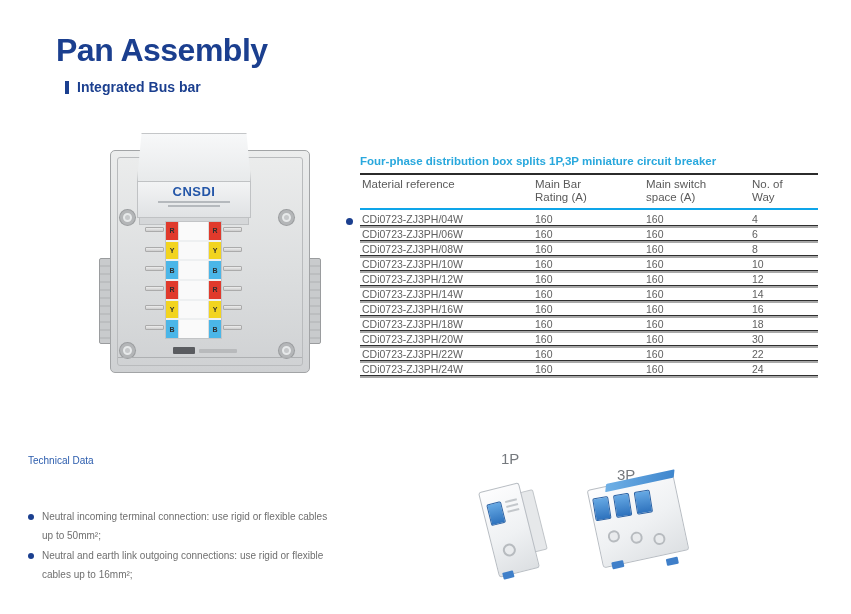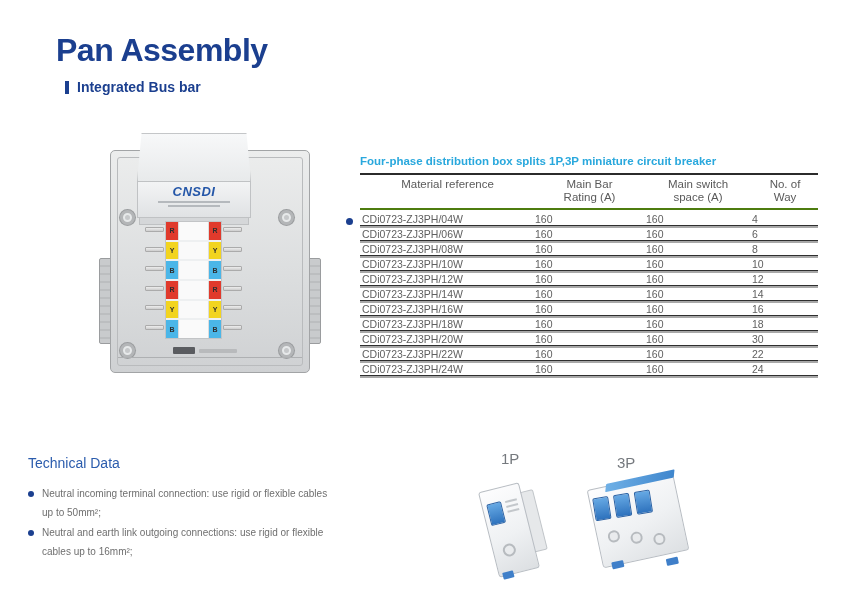--- a/index.html
+++ b/index.html
@@ -52,21 +52,21 @@
   .cover { position:absolute; left:42px; top:3px; width:114px; }
   .cover-top {
     height:48px; background:linear-gradient(180deg,#f7f8f9,#e8eaeb);
     border:1px solid #c4c6c8; border-bottom:none; border-radius:4px 4px 0 0;
     clip-path:polygon(4% 0,96% 0,100% 100%,0 100%);
   }
   .cover-front {
     height:37px; background:linear-gradient(180deg,#f3f4f5,#e0e2e4);
     border:1px solid #c0c2c4; text-align:center; padding-top:3px;
   }
-  .brand { font-size:13px; font-weight:bold; font-style:italic; color:#2456a8; letter-spacing:0.5px; line-height:14px; }
+  .brand { font-size:13px; font-weight:bold; color:#2456a8; letter-spacing:0.5px; line-height:14px; }
   .tiny-line { height:2px; background:#b5b9bd; margin:2px auto 0; }
   .tl1 { width:72px; } .tl2 { width:52px; }
   .cover-lip { height:7px; background:#d5d7d9; border:1px solid #bfc1c3; border-top:none; margin:0 2px; }
   .strip {
     position:absolute; left:70px; top:91px; width:57px; height:118px;
     background:#f7f7f7; border:1px solid #c2c4c6; display:flex; flex-direction:column;
   }
   .ph-row { flex:1; display:flex; border-bottom:2px solid #eef0f1; }
   .ph-row:last-child { border-bottom:none; }
   .ph-cell {
@@ -82,45 +82,45 @@
   .plate-mark {
     position:absolute; left:62px; bottom:18px; display:flex; gap:4px; align-items:center;
   }
   .mark-dark { width:22px; height:7px; background:#5a5c60; border-radius:1px; }
   .mark-gray { width:38px; height:4px; background:#b8babc; border-radius:1px; }
   
   .spec { position:absolute; left:360px; top:155px; width:458px; }
   .caption { font-size:11.5px; font-weight:bold; color:#29a8dd; margin-bottom:6px; }
   .thead {
     display:grid; grid-template-columns:173px 111px 106px 68px;
-    border-top:2px solid #2b2b2b; border-bottom:2px solid #4d7c0f;
-    padding:3px 0 4px; color:#5a5a5a; font-size:11.5px; line-height:13px;text-align:center;
+    border-top:2px solid #2b2b2b; border-bottom:2px solid #0ea5e9;
+    padding:3px 0 4px; color:#5a5a5a; font-size:11.5px; line-height:13px;
   }
   .th { padding-left:2px; }
   .tbody { margin-top:4px; }
   .trow {
     display:grid; grid-template-columns:173px 111px 106px 68px;
     height:12px; border-bottom:1px solid #2f2f2f;
     box-shadow:0 2px 0 #a8a8a8; margin-bottom:3px;
   }
   .td { font-size:10.5px; line-height:11px; color:#606060; padding-left:2px; white-space:nowrap; overflow:hidden; }
   .first-dot {
     position:absolute; left:-14px; top:63px; width:7px; height:7px;
     border-radius:50%; background:#1b3f8f;
   }
   
   .tech { position:absolute; left:28px; top:455px; width:320px; }
-  .tech-h { font-size:14px; color:#2b5cad; margin-bottom:14px; }
+  .tech-h { font-size:10px; color:#2b5cad; margin-bottom:42px; }
   .bullet { display:flex; gap:8px; width:300px; margin-bottom:2px; }
   .bullet:nth-child(3) { margin-top:7px; }
   .dot { flex:0 0 6px; width:6px; height:6px; border-radius:50%; background:#1b3f8f; margin-top:6px; }
   .btext { font-size:10px; line-height:18.5px; color:#6f6f6f; }
   
   .bk-label { position:absolute; font-size:15px; color:#75797e; }
-  .lbl-1p { left:501px; top:450px; } .lbl-3p { left:617px; top:454px; }
+  .lbl-1p { left:501px; top:450px; } .lbl-3p { left:617px; top:466px; }
   .mcb1 { position:absolute; left:478px; top:480px; width:70px; height:100px; }
   .m1-rot { position:absolute; left:10px; top:6px; width:42px; height:88px; transform:rotate(-14deg); }
   .m1-flange { position:absolute; right:-12px; top:10px; width:20px; height:62px;
     background:#e6e8ea; border:1px solid #c2c6ca; border-radius:2px; }
   .m1-body { position:absolute; inset:0;
     background:linear-gradient(165deg,#fdfdfe 0%,#eff1f3 55%,#dcdfe2 100%);
     border:1px solid #b8bdc3; border-radius:3px; }
   .m1-toggle { position:absolute; left:4px; top:13px; width:15px; height:22px;
     background:linear-gradient(180deg,#66a9e4,#2e72bd); border:1px solid #2a62a5; border-radius:2px; }
   .m1-line { position:absolute; right:5px; top:14px; width:12px; height:2px; background:#c3c7cb; box-shadow:0 5px 0 #c3c7cb, 0 10px 0 #c3c7cb; }

